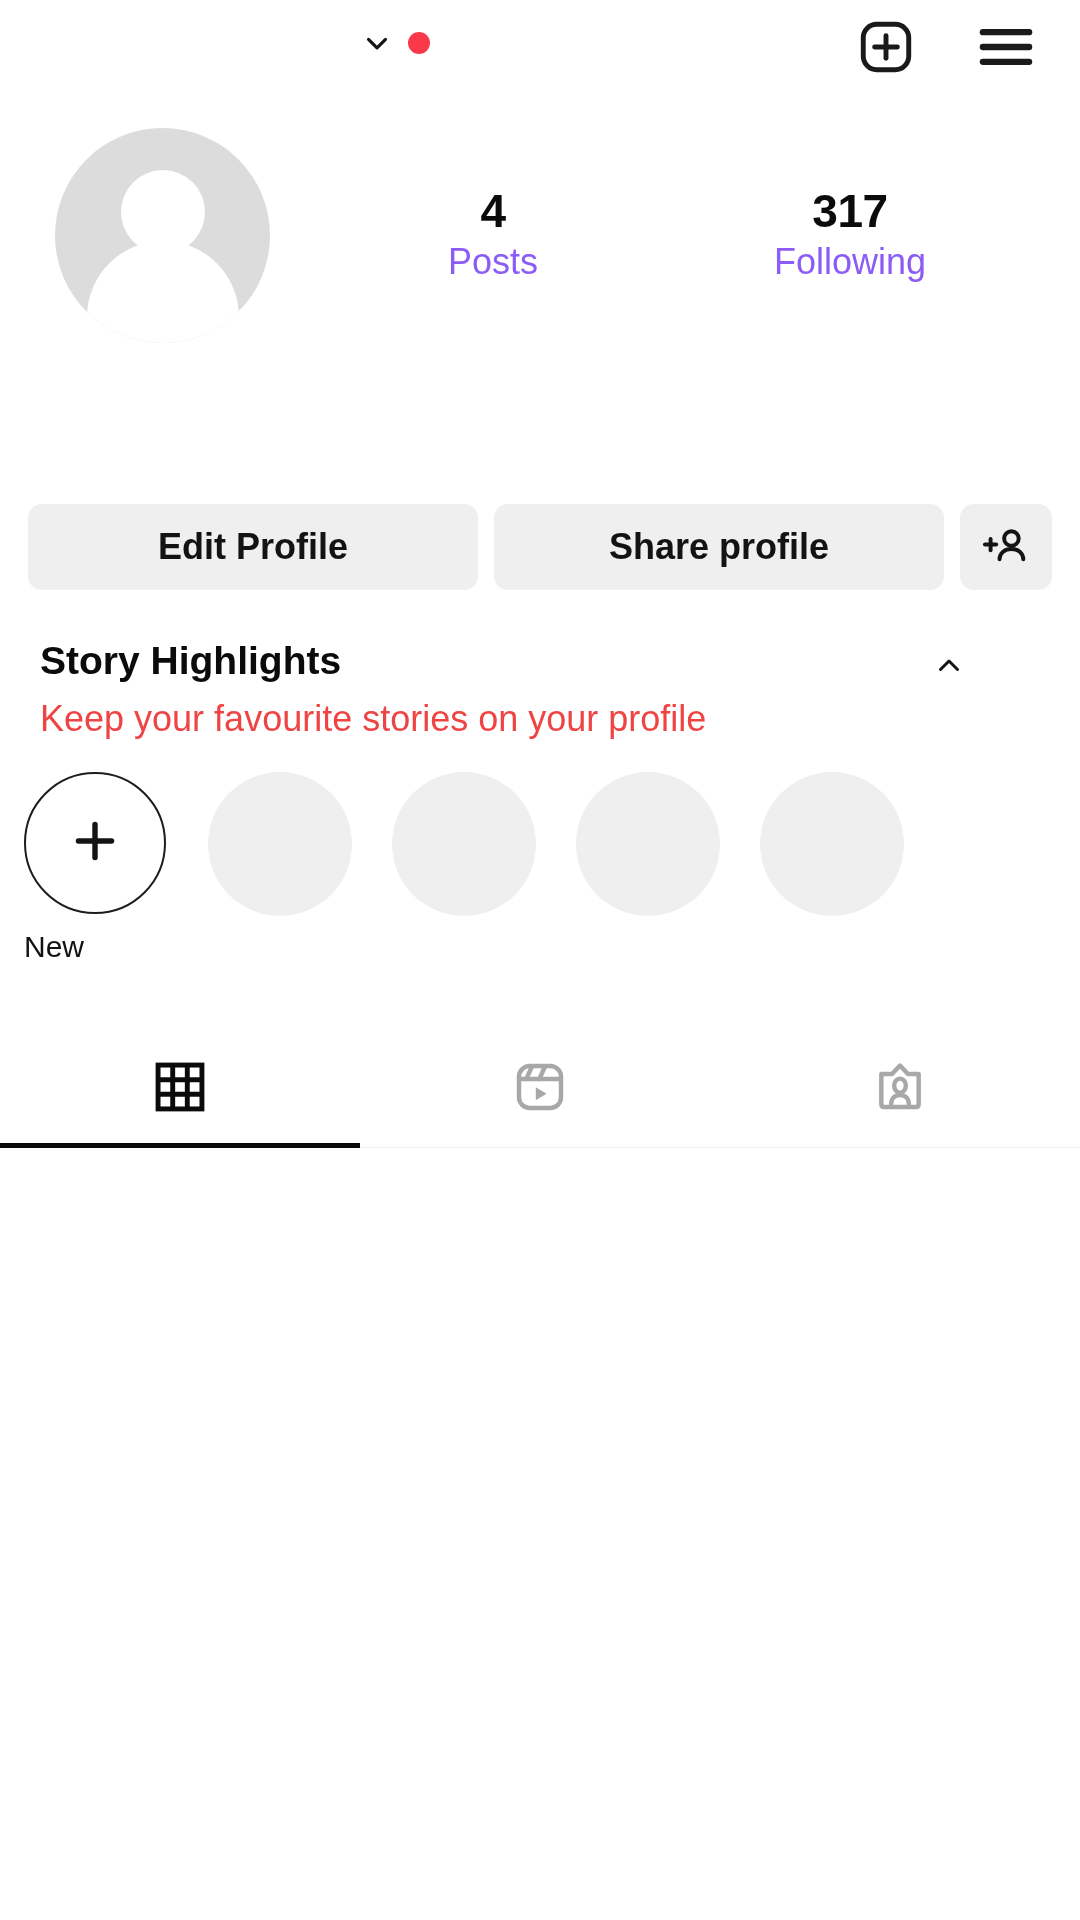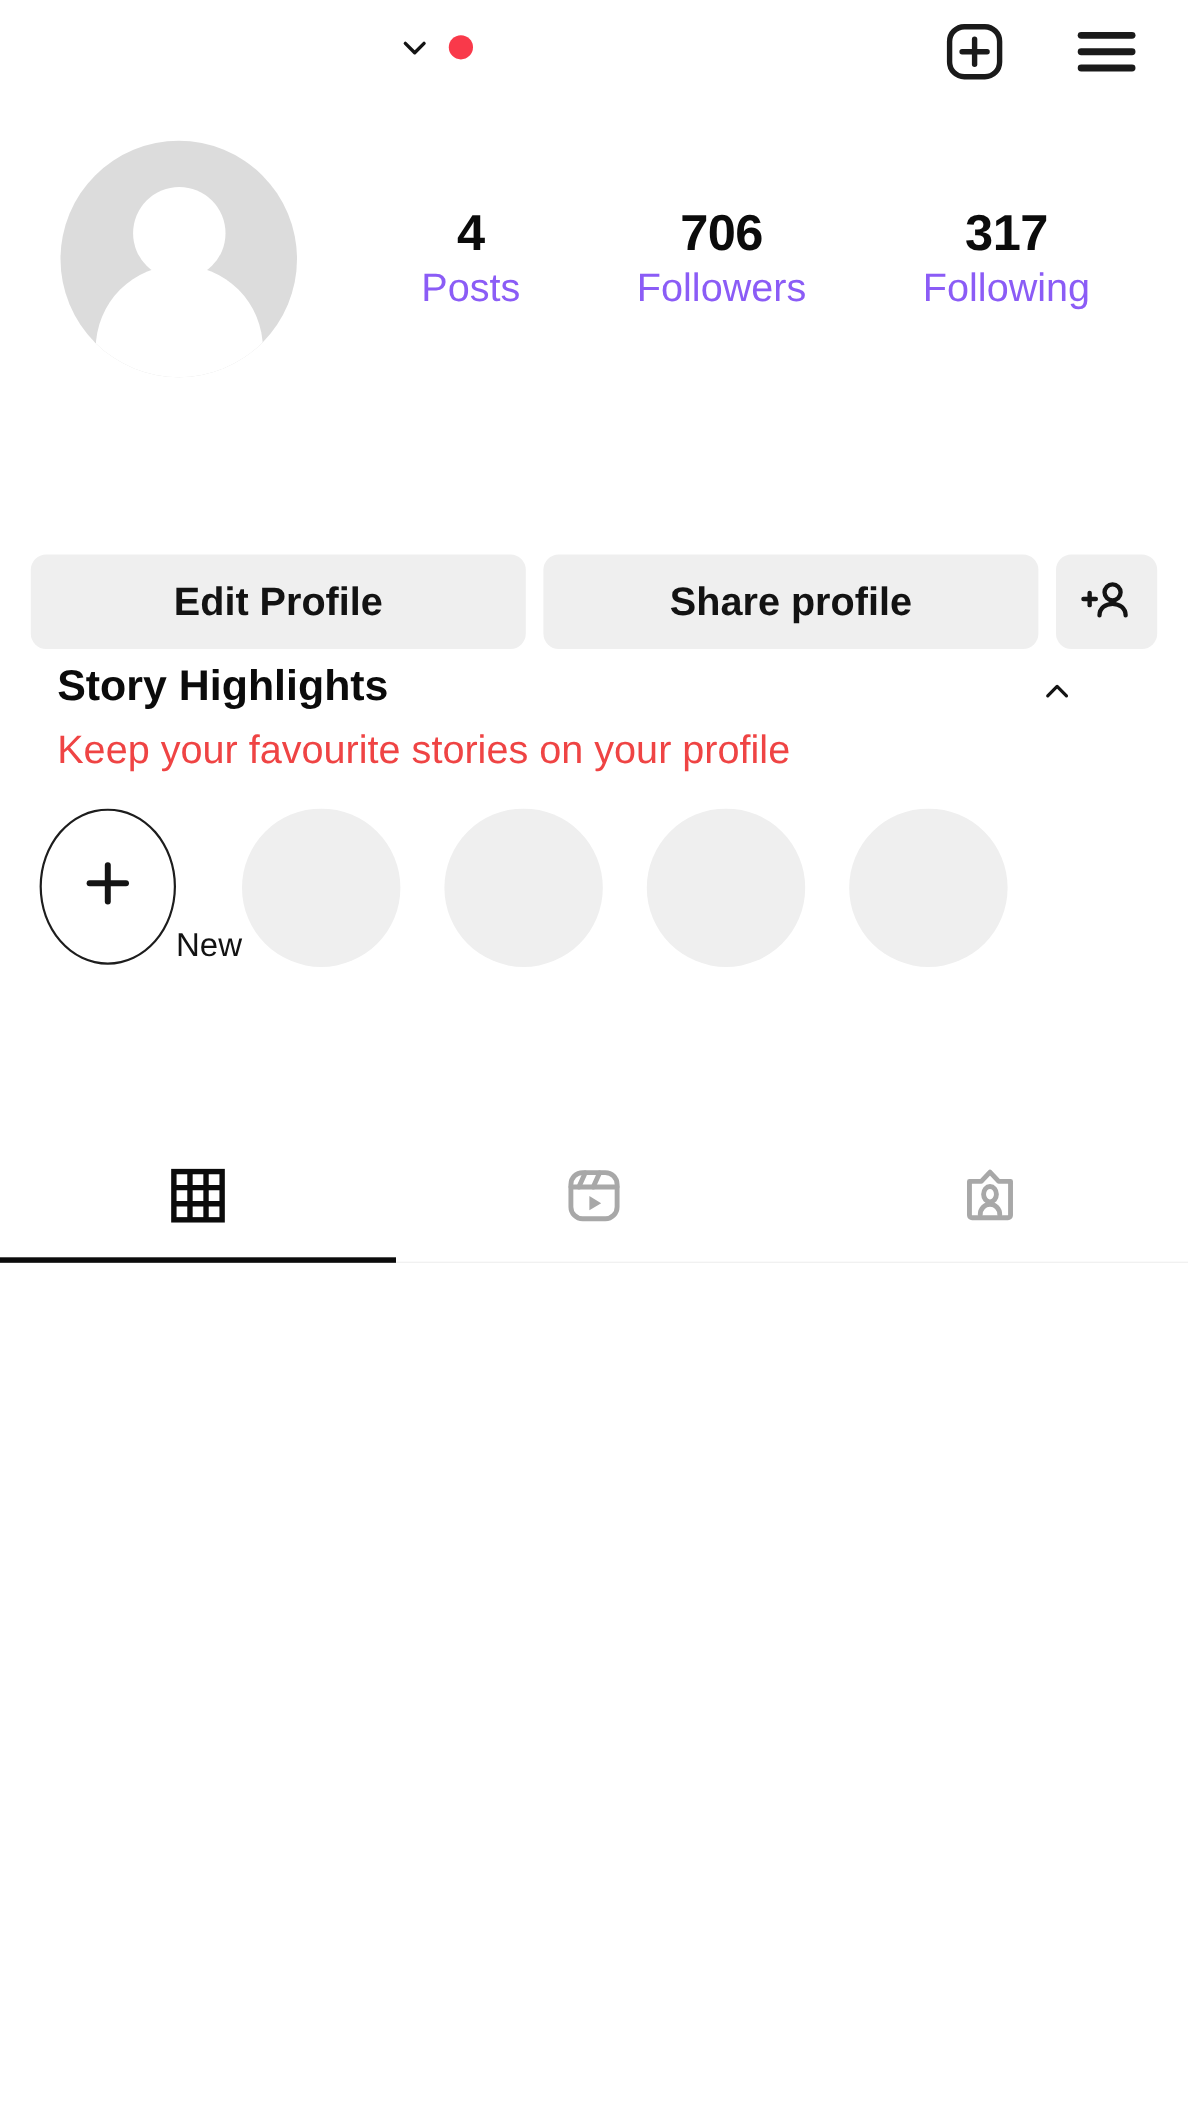--- a/index.html
+++ b/index.html
@@ -223,24 +223,23 @@
     cursor: pointer;
     display: flex;
     align-items: center;
     justify-content: center;
     flex: 0 0 auto;
   }
 
   
   .highlights {
     position: absolute;
-    top: 600px;
+    top: 637px;
     left: 0;
     width: 1012px;
-    margin-left: 12px;
   }
 
   .hl-header {
     display: flex;
     align-items: flex-start;
     justify-content: space-between;
     padding: 0 36px 0 40px;
   }
 
   .hl-title {
@@ -272,22 +271,22 @@
     align-items: flex-start;
     gap: 0;
     padding-left: 24px;
     overflow: hidden;
   }
 
   .hl-item {
     width: 184px;
     flex: 0 0 auto;
     display: flex;
-    flex-direction: row;
-    align-items: flex-end;
+    flex-direction: column;
+    align-items: flex-start;
     cursor: pointer;
   }
 
   .hl-new-circle {
     width: 142px;
     height: 142px;
     border-radius: 50%;
     border: 2px solid #1d1d1d;
     background: #ffffff;
     display: flex;
@@ -402,24 +401,20 @@
       </div>
     </div>
 
     <div class="stats">
 
       <div class="stat">
         <span class="stat-value">4</span>
         <span class="stat-label">Posts</span>
       </div>
 
-      <div class="stat">
-        <span class="stat-value">706</span>
-        <span class="stat-label">Followers</span>
-      </div>
 
       <div class="stat">
         <span class="stat-value">317</span>
         <span class="stat-label">Following</span>
       </div>
 
     </div>
   </div>
 
   <div class="bio-block">

